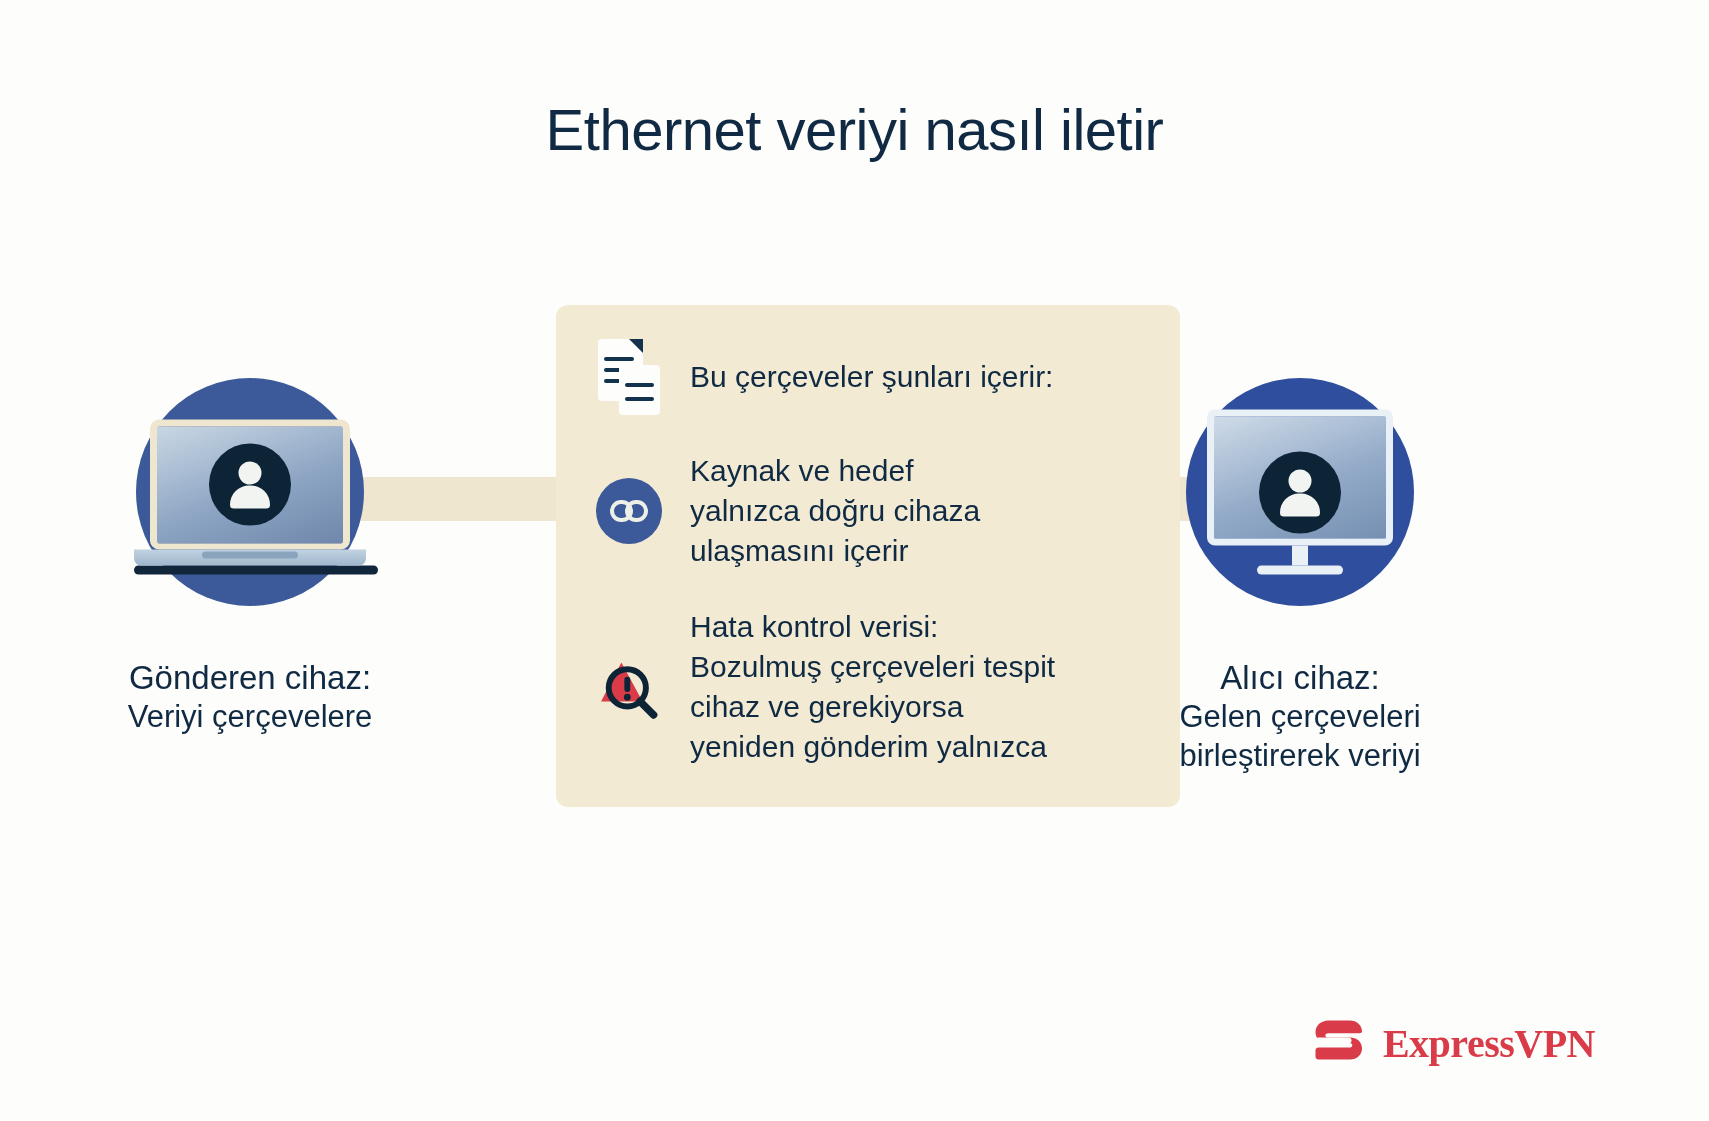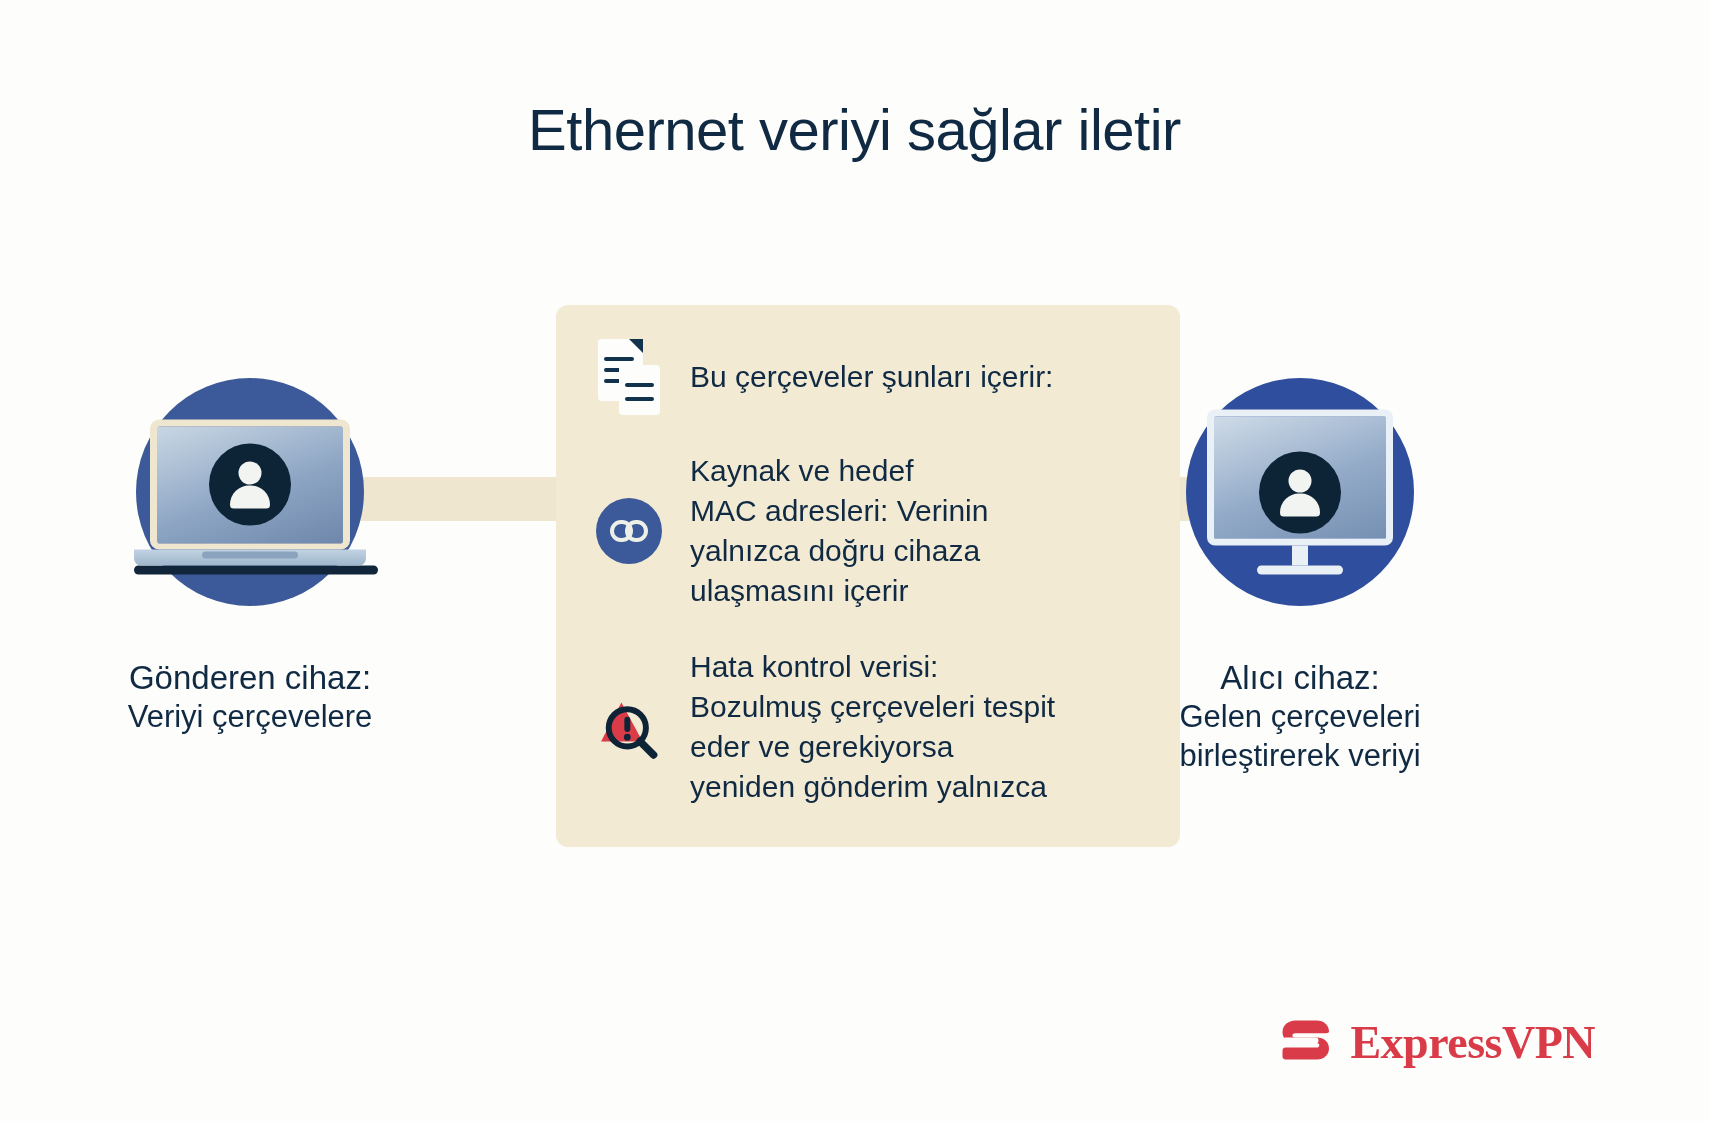--- a/index.html
+++ b/index.html
@@ -249,32 +249,32 @@
   .logo {
     position: absolute;
     right: 114px;
     bottom: 52px;
     display: flex;
     align-items: center;
     gap: 15px;
   }
   .logo-text {
     font-family: "Liberation Serif", serif;
-    font-size: 46px;
+    font-size: 40px;
     font-weight: 700;
     color: #d93b48;
     letter-spacing: -0.5px;
   }
 </style>
 </head>
 <body>
 
 <div id="stage">
 
-  <div class="title">Ethernet veriyi sağlar iletir</div>
+  <div class="title">Ethernet veriyi nasıl iletir</div>
 
   <div class="connector left"></div>
   <div class="connector right"></div>
 
   <div class="node sender">
     <div class="disc">
       <div class="laptop">
         <div class="screen">
           <div class="avatar">
             <span class="head"></span>
@@ -337,40 +337,39 @@
           <svg width="40" height="26" viewBox="0 0 40 26" aria-hidden="true">
             <g fill="none" stroke="#eef0e8" stroke-width="4" stroke-linecap="round">
               <rect x="3" y="4" width="19" height="18" rx="9"></rect>
               <rect x="18" y="4" width="19" height="18" rx="9"></rect>
             </g>
           </svg>
         </div>
       </div>
       <div class="txt">
         <div>Kaynak ve hedef</div>
-        <div>MAC adresleri: Verinin</div>
         <div>yalnızca doğru cihaza</div>
         <div>ulaşmasını içerir</div>
       </div>
     </div>
 
     <div class="bullet">
       <div class="ico">
         <svg class="err-icon" viewBox="0 0 78 78" aria-hidden="true">
           <path d="M30 10 L55 56 L6 56 Z" fill="#d93b48"></path>
           <circle cx="37" cy="40" r="22" fill="none" stroke="#0d2436" stroke-width="7"></circle>
           <line x1="52" y1="56" x2="68" y2="72" stroke="#0d2436" stroke-width="9" stroke-linecap="round"></line>
           <rect x="33.5" y="27" width="7" height="18" rx="3.5" fill="#0d2436"></rect>
           <circle cx="37" cy="51" r="4" fill="#0d2436"></circle>
         </svg>
       </div>
       <div class="txt">
         <div>Hata kontrol verisi:</div>
         <div>Bozulmuş çerçeveleri tespit</div>
-        <div>eder ve gerekiyorsa</div>
+        <div>cihaz ve gerekiyorsa</div>
         <div>yeniden gönderim yalnızca</div>
       </div>
     </div>
 
   </div>
 
   <div class="logo">
     <svg width="56" height="52" viewBox="0 0 56 52" aria-hidden="true">
       <path d="M50 14.5c0-6.2-5.2-11-12.4-11H16.5C9 3.5 3.5 8.6 3.5 15.2c0 6.3 5 10.9 12.4 10.9h21.4c1.8 0 3 .9 3 2.2 0 1.4-1.2 2.3-3 2.3H6.5c-1.7 0-3 1.3-3 3v5.9c0 1.7 1.3 3 3 3h31.3C45.1 42.5 50 37.7 50 31.5c0-6.3-4.9-10.9-12.3-10.9H16.3c-1.7 0-2.9-.9-2.9-2.2 0-1.3 1.2-2.2 2.9-2.2h31.1c1.5 0 2.6-.8 2.6-1.7z" fill="#d93b48"></path>
       <rect x="3.5" y="20.5" width="36" height="6" rx="3" fill="#fdfdfb"></rect>

